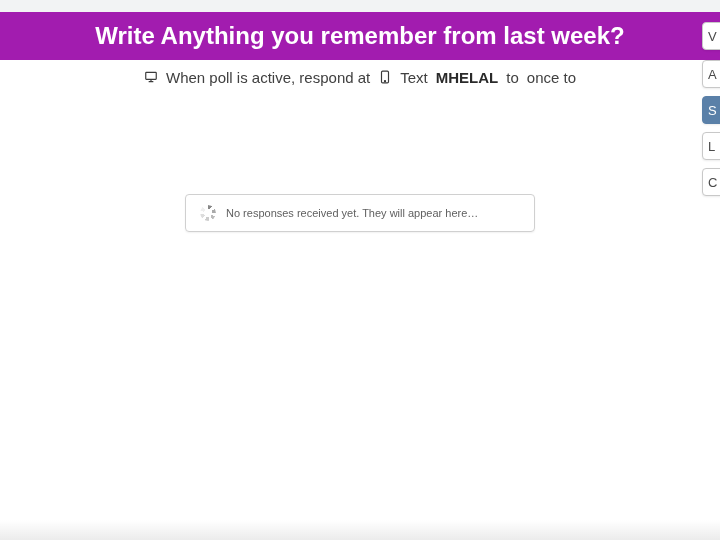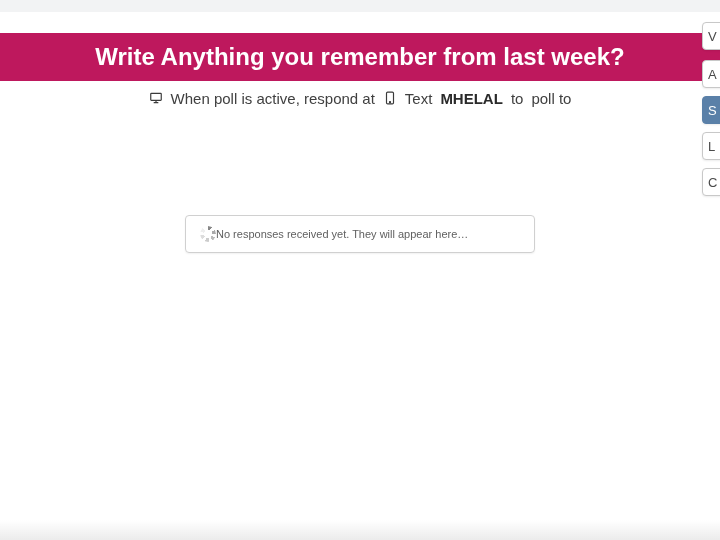--- a/index.html
+++ b/index.html
@@ -9,27 +9,26 @@
       height: 540px;
       background: #ffffff;
       position: relative;
       overflow: hidden;
     }
     .top-gray {
       height: 12px;
       background: #f2f3f4;
     }
     .title-banner {
-      background: #be185d;
+      background: #a21caf;
       color: #ffffff;
       font-weight: 700;
       font-size: 24px;
       padding: 10px 20px;
       text-align: center;
-      margin-top: 21px;
     }
     .instruction-bar {
       display: flex;
       align-items: center;
       justify-content: center;
       padding: 8px 4px;
       font-size: 15px;
       color: #404040;
       border-bottom: 0;
       gap: 8px;
@@ -47,20 +46,21 @@
     .no-responses {
       margin: 100px auto 0 auto;
       width: 350px;
       border: 1px solid #d0d0d0;
       border-radius: 4px;
       padding: 10px 14px;
       font-size: 11px;
       color: #606060;
       display: flex;
       align-items: center;
+      gap: 10px;
       box-shadow: 0 1px 2px rgba(0,0,0,0.06);
     }
     .spinner {
       width: 16px;
       height: 16px;
       position: relative;
     }
     .spinner::before {
       content: "";
       position: absolute;
@@ -133,21 +133,21 @@
   <span class="seg">When poll is active, respond at </span>
   <span class="phone-icon">
     <svg width="14" height="18" viewBox="0 0 24 24" fill="none" stroke="currentColor" stroke-width="2">
       <rect x="6" y="2" width="12" height="20" rx="2"></rect>
         <circle cx="12" cy="19" r="1" fill="currentColor"></circle>
     </svg>
   </span>
   <span class="seg">Text </span>
   <span class="seg bold">MHELAL</span>
   <span class="seg"> to </span>
-  <span class="seg"> poll to</span>
+  <span class="seg"> once to</span>
 </div>
 
 <div class="no-responses">
   <span class="spinner"></span>
   <span>No responses received yet. They will appear here…</span>
 </div>
 
 <div class="right-side">
   <div class="side-btn">
       <span>V</span>

